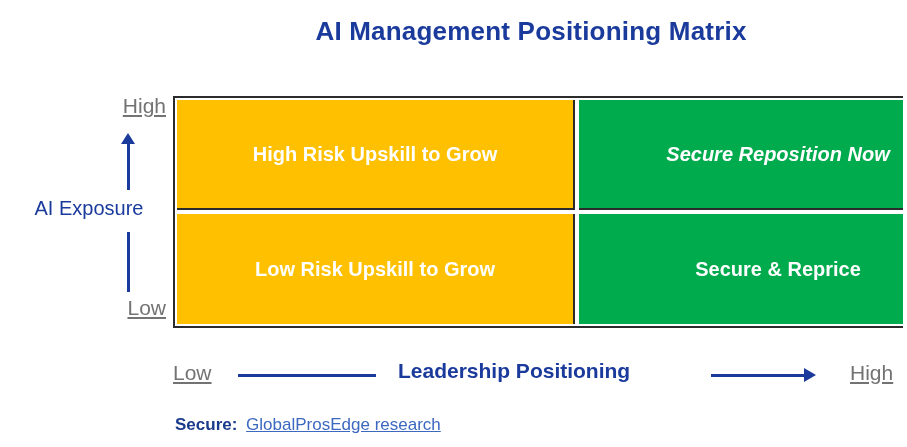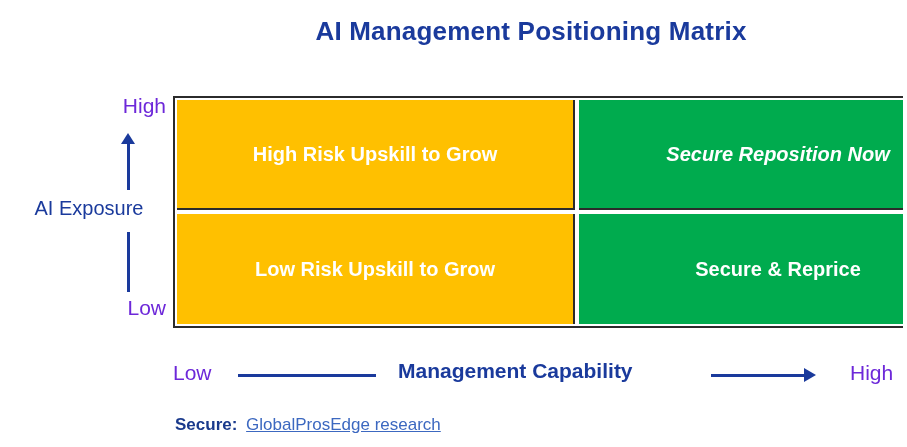--- a/index.html
+++ b/index.html
@@ -19,21 +19,21 @@
     border:2px solid #2b2b2b;
   }
   .quad {
     display:flex; align-items:center; justify-content:center;
     color:#ffffff; font-weight:bold; font-size:20px; text-align:center;
   }
   .quad.tl { border-right:2px solid #2b2b2b; border-bottom:2px solid #2b2b2b; }
   .quad.tr { border-bottom:2px solid #2b2b2b; }
   .quad.bl { border-right:2px solid #2b2b2b; }
   .axis-end {
-    position:absolute; font-size:21px; color:#6d28d9;
+    position:absolute; font-size:21px; color:#737373;text-decoration:underline;
   }
   .y-high { left:0; top:86px; width:158px; text-align:right; }
   .y-low  { left:0; top:288px; width:158px; text-align:right; }
   .y-label {
     position:absolute; left:0; top:189px; width:162px; text-align:center;
     font-size:20px; font-weight:normal; color:#1a3a9c;
   }
   .v-line { position:absolute; width:3px; background:#1a3a9c; }
   .v-line.upper { left:119px; top:135px; height:47px; }
   .v-line.lower { left:119px; top:224px; height:60px; }
@@ -84,21 +84,21 @@
     <div class="quad bl" style="background: rgb(255, 192, 0); align-items: center;">
       <span>Low Risk Upskill to Grow</span>
     </div>
     <div class="quad br" style="background: rgb(0, 171, 78);">
       <span>Secure &amp; Reprice</span>
     </div>
   </div>
 
   <div class="axis-end x-low">Low</div>
   <div class="h-line left"></div>
-  <div class="x-label">Management Capability</div>
+  <div class="x-label">Leadership Positioning</div>
   <div class="h-line right"></div>
   <div class="arrowhead-right"></div>
   <div class="axis-end x-high">High</div>
 
   <div class="source">
     <span class="src-label">Secure:</span>
     <span class="src-text">GlobalProsEdge research</span>
   </div>
 
 </div>

